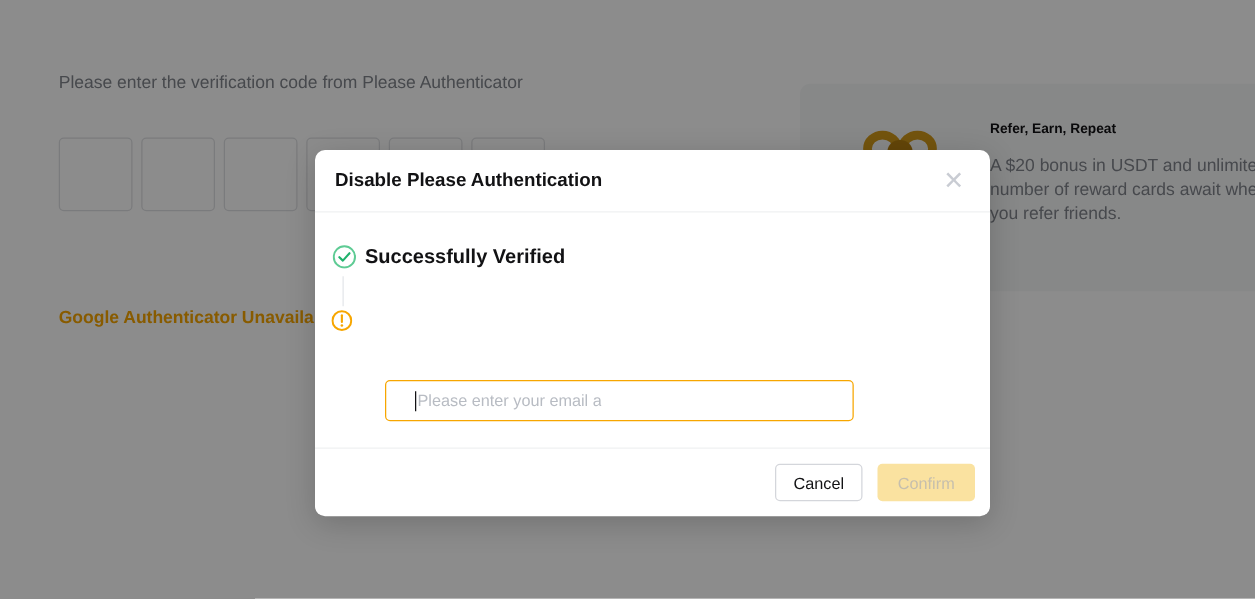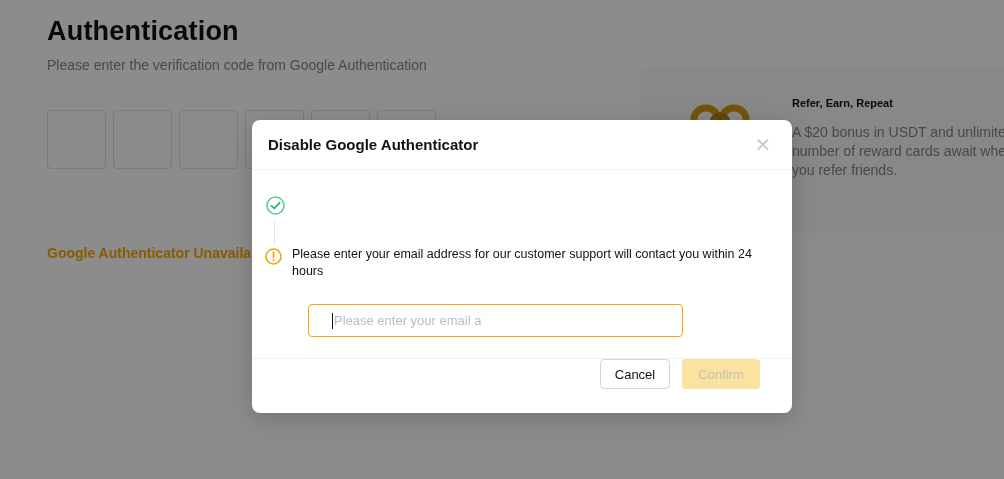--- a/index.html
+++ b/index.html
@@ -78,42 +78,41 @@
   .email-input {
     position:absolute; left:40px; top:184px; width:375px; height:33px;
     border:1px solid #f7a600; border-radius:4px; background:#fff;
     display:flex; align-items:center; padding-left:23px; cursor:text;margin-left:16px;
   }
   .caret { width:1px; height:16px; background:#121214; margin-right:1px; }
   .placeholder { font-size:13px; color:#b8bcc3; white-space:nowrap; overflow:hidden; }
   .modal-footer {
     position:absolute; left:0; top:238px; width:540px; height:55px;
     border-top:1px solid #f0f1f2;
-    display:flex; justify-content:flex-end; gap:12px;
-    padding-right:32px;
+    display:flex; align-items:center; justify-content:flex-end; gap:12px;
+    padding-right:12px;
   }
   .btn {
     height:30px; border-radius:4px; font-size:13px;
     font-family:"Liberation Sans", sans-serif;
     display:inline-flex; align-items:center; justify-content:center; cursor:pointer;
   }
   .btn-cancel {
     width:70px; background:#ffffff; border:1px solid #d4d6db; color:#121214;
   }
   .btn-confirm {
     width:78px; background:#fae2a0; border:none; color:#c6bfad; cursor:not-allowed;
   }
 </style>
 </head>
 <body>
 
 <div class="page">
 
-  <div class="page-title">Authentication</div>
-  <div class="page-subtitle">Please enter the verification code from Google Authentication</div>
+  <div class="page-subtitle">Please enter the verification code from Please Authenticator</div>
 
   <div class="otp-row">
     <div class="otp-box"></div>
     <div class="otp-box"></div>
     <div class="otp-box"></div>
     <div class="otp-box"></div>
     <div class="otp-box"></div>
     <div class="otp-box"></div>
   </div>
 
@@ -136,41 +135,41 @@
     <div class="promo-body">A $20 bonus in USDT and unlimited number of reward cards await when you refer friends.</div>
   </div>
 
 </div>
 
 <div class="overlay"></div>
 
 <div class="modal">
 
   <div class="modal-header">
-    <div class="modal-title">Disable Google Authenticator</div>
+    <div class="modal-title">Disable Please Authentication</div>
     <div class="modal-close">✕</div>
   </div>
 
   <span class="step-icon step1-icon">
     <svg width="19" height="19" viewBox="0 0 19 19">
       <circle cx="9.5" cy="9.5" r="8.5" fill="none" stroke="#5ecb94" stroke-width="1.6"></circle>
       <path d="M5.5 9.8 L8.3 12.5 L13.6 6.6" fill="none" stroke="#20b26c" stroke-width="1.7" stroke-linecap="round" stroke-linejoin="round"></path>
     </svg>
   </span>
+  <div class="step1-label">Successfully Verified</div>
 
   <div class="step-connector"></div>
 
   <span class="step-icon step2-icon">
     <svg width="17" height="17" viewBox="0 0 17 17">
       <circle cx="8.5" cy="8.5" r="7.5" fill="none" stroke="#f7a600" stroke-width="1.6"></circle>
       <line x1="8.5" y1="4.2" x2="8.5" y2="9.6" stroke="#f7a600" stroke-width="1.7" stroke-linecap="round"></line>
       <circle cx="8.5" cy="12.4" r="1.05" fill="#f7a600"></circle>
     </svg>
   </span>
-  <div class="step2-label">Please enter your email address for our customer support will contact you within 24 hours</div>
 
   <div class="email-input">
     <span class="caret"></span>
     <span class="placeholder">Please enter your email a</span>
   </div>
 
   <div class="modal-footer">
     <button class="btn btn-cancel">Cancel</button>
     <button class="btn btn-confirm">Confirm</button>
   </div>

